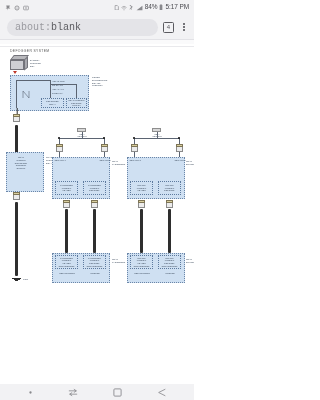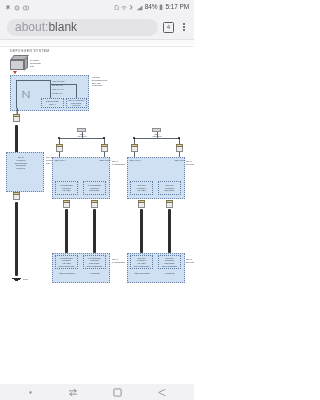--- a/index.html
+++ b/index.html
@@ -26,21 +26,21 @@
   .urlbar{
     height:25px;background:#f2f2f4;display:flex;align-items:center;
     padding:0 5px 0 7px;box-sizing:border-box;gap:5px;
     border-bottom:1px solid #e2e2e6;
   }
   .omnibox{
     flex:1;height:17px;background:#e4e4e8;border-radius:9px;
     display:flex;align-items:center;padding:0 8px;box-sizing:border-box;
     overflow:hidden;
   }
-  .omnibox span{font-size:12px;color:#5b5b60;white-space:nowrap;}
+  .omnibox span{font-size:10px;color:#5b5b60;white-space:nowrap;font-family:Liberation Mono, monospace;}
   .omnibox .dim{color:#9a9aa0;}
   .tabcount{
     width:11px;height:11px;border:1.2px solid #5b5b60;border-radius:1.5px;
     display:flex;align-items:center;justify-content:center;
     font-size:6px;color:#5b5b60;line-height:1;box-sizing:border-box;
   }
   .kebab{width:10px;height:12px;display:flex;flex-direction:column;
     align-items:center;justify-content:center;gap:1.5px;}
   .kebab i{width:1.6px;height:1.6px;border-radius:50%;background:#5b5b60;display:block;}
 

